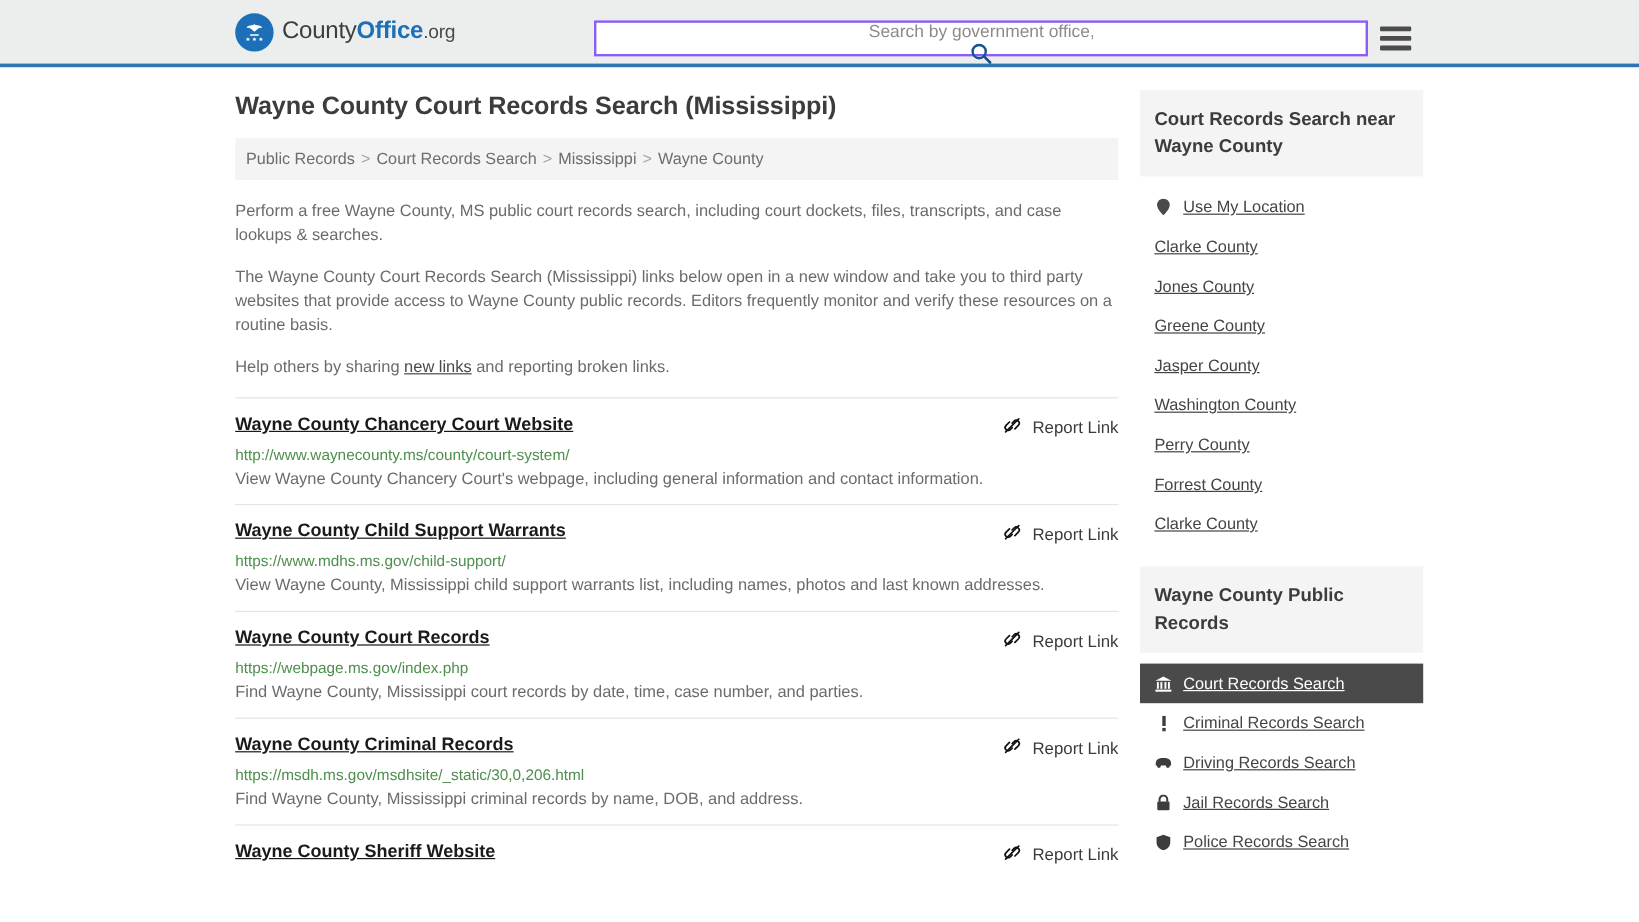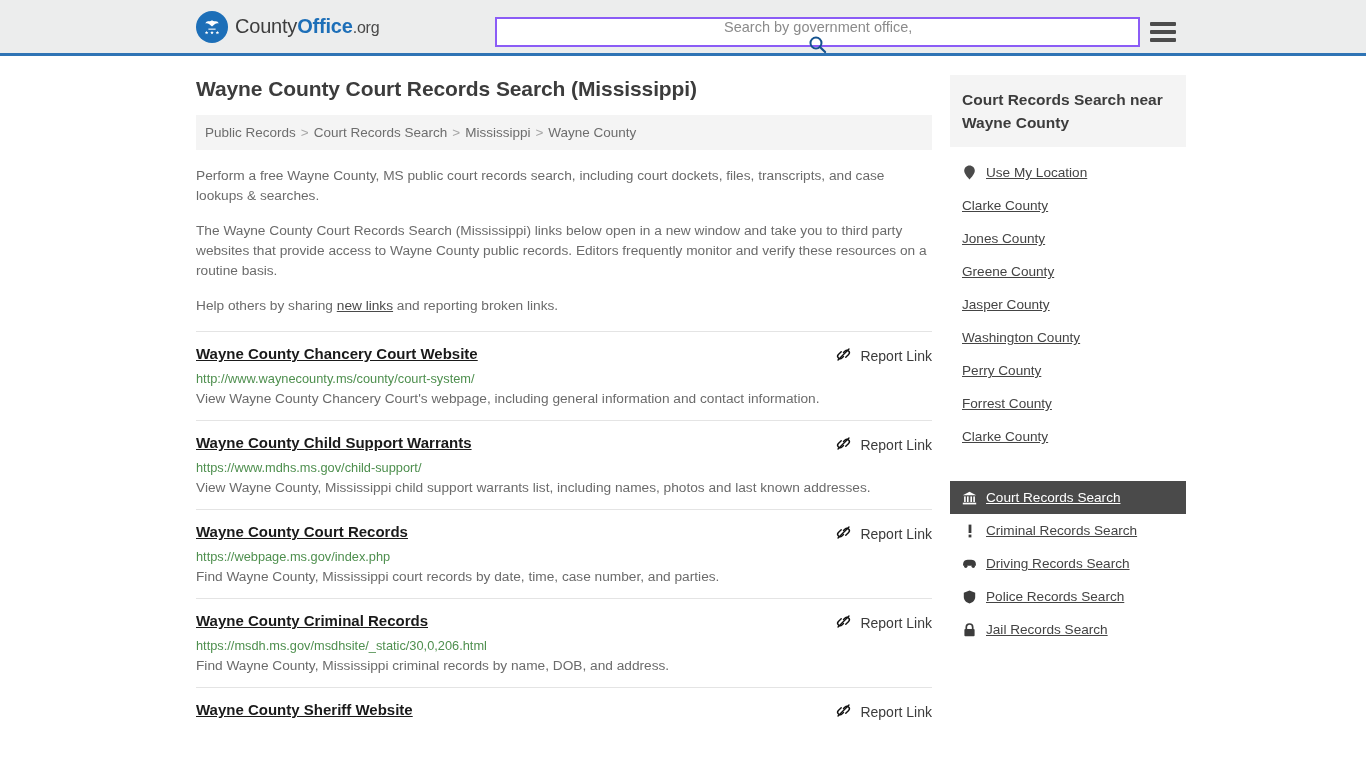--- a/index.html
+++ b/index.html
@@ -392,20 +392,21 @@
         </li>
         <li>
           <a class="side-link" href="#">
             <span class="lbl">Clarke County</span>
           </a>
         </li>
       </ul>
 
       <div class="block-gap"></div>
 
+      <div class="side-head">Wayne County Public Records</div>
       <div class="spacer-8"></div>
       <ul class="side-list">
         <li>
           <a class="side-link active" href="#">
             <span class="side-icon">
               <svg width="15" height="14" viewBox="0 0 15 14" aria-hidden="true">
                 <path d="M7.5 0.8 L14.2 4.2 H0.8 Z" fill="#ffffff"></path>
                 <rect x="2.1" y="5.4" width="1.6" height="5.6" fill="#ffffff"></rect>
                 <rect x="5.0" y="5.4" width="1.6" height="5.6" fill="#ffffff"></rect>
                 <rect x="8.4" y="5.4" width="1.6" height="5.6" fill="#ffffff"></rect>
@@ -436,34 +437,34 @@
                 <circle cx="12.0" cy="8.4" r="1.8" fill="#3c3c3c"></circle>
               </svg>
             </span>
             <span class="lbl">Driving Records Search</span>
           </a>
         </li>
         <li>
           <a class="side-link" href="#">
             <span class="side-icon">
               <svg width="13" height="14" viewBox="0 0 13 14" aria-hidden="true">
-                <path d="M6.5 0.6 L12.2 2.8 V7.0 C12.2 10.4 9.6 12.6 6.5 13.5 C3.4 12.6 0.8 10.4 0.8 7.0 V2.8 Z" fill="#3c3c3c"></path>
-              </svg>
-            </span>
-            <span class="lbl">Police Records Search</span>
-          </a>
-        </li>
-        <li>
-          <a class="side-link" href="#">
-            <span class="side-icon">
-              <svg width="13" height="14" viewBox="0 0 13 14" aria-hidden="true">
                 <path d="M3.3 6.2 V4.2 a3.2 3.2 0 0 1 6.4 0 V6.2" fill="none" stroke="#3c3c3c" stroke-width="1.7"></path>
                 <rect x="1.4" y="6.0" width="10.2" height="7.2" rx="1" fill="#3c3c3c"></rect>
               </svg>
             </span>
             <span class="lbl">Jail Records Search</span>
           </a>
         </li>
+        <li>
+          <a class="side-link" href="#">
+            <span class="side-icon">
+              <svg width="13" height="14" viewBox="0 0 13 14" aria-hidden="true">
+                <path d="M6.5 0.6 L12.2 2.8 V7.0 C12.2 10.4 9.6 12.6 6.5 13.5 C3.4 12.6 0.8 10.4 0.8 7.0 V2.8 Z" fill="#3c3c3c"></path>
+              </svg>
+            </span>
+            <span class="lbl">Police Records Search</span>
+          </a>
+        </li>
       </ul>
     </div>
 
   </div>
 </div>
 
 </body></html>

